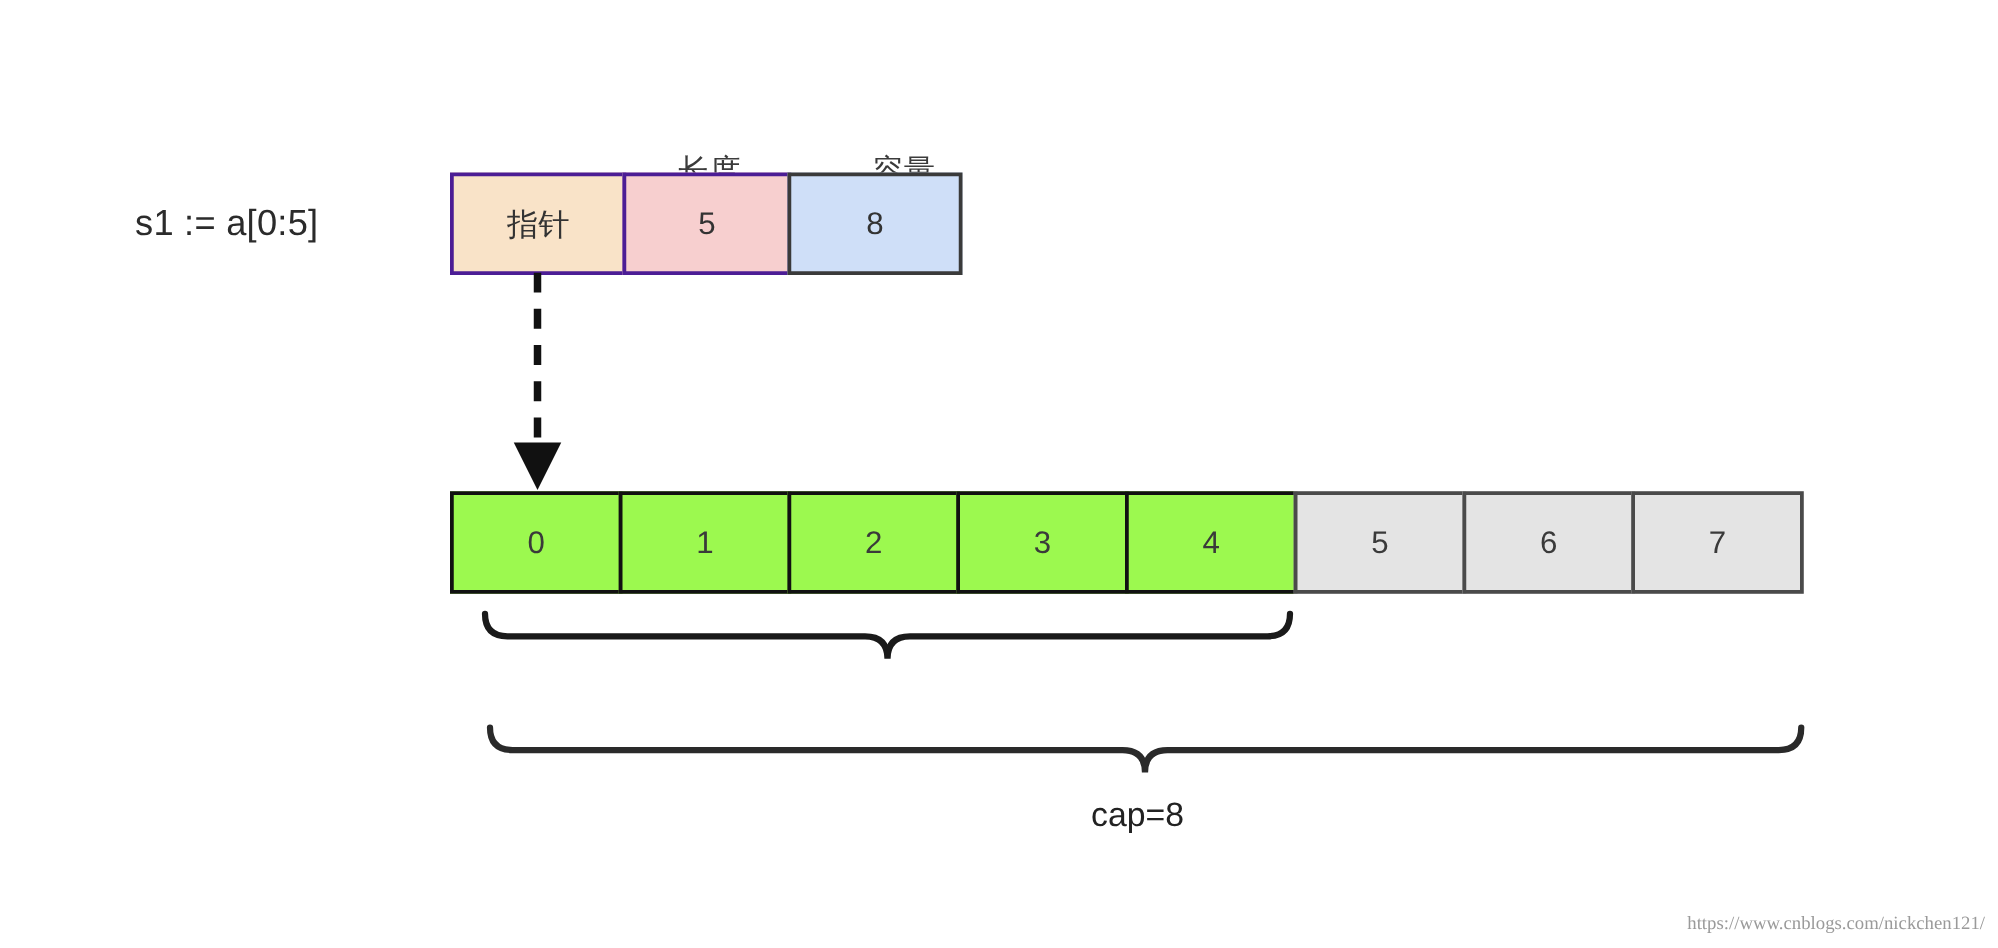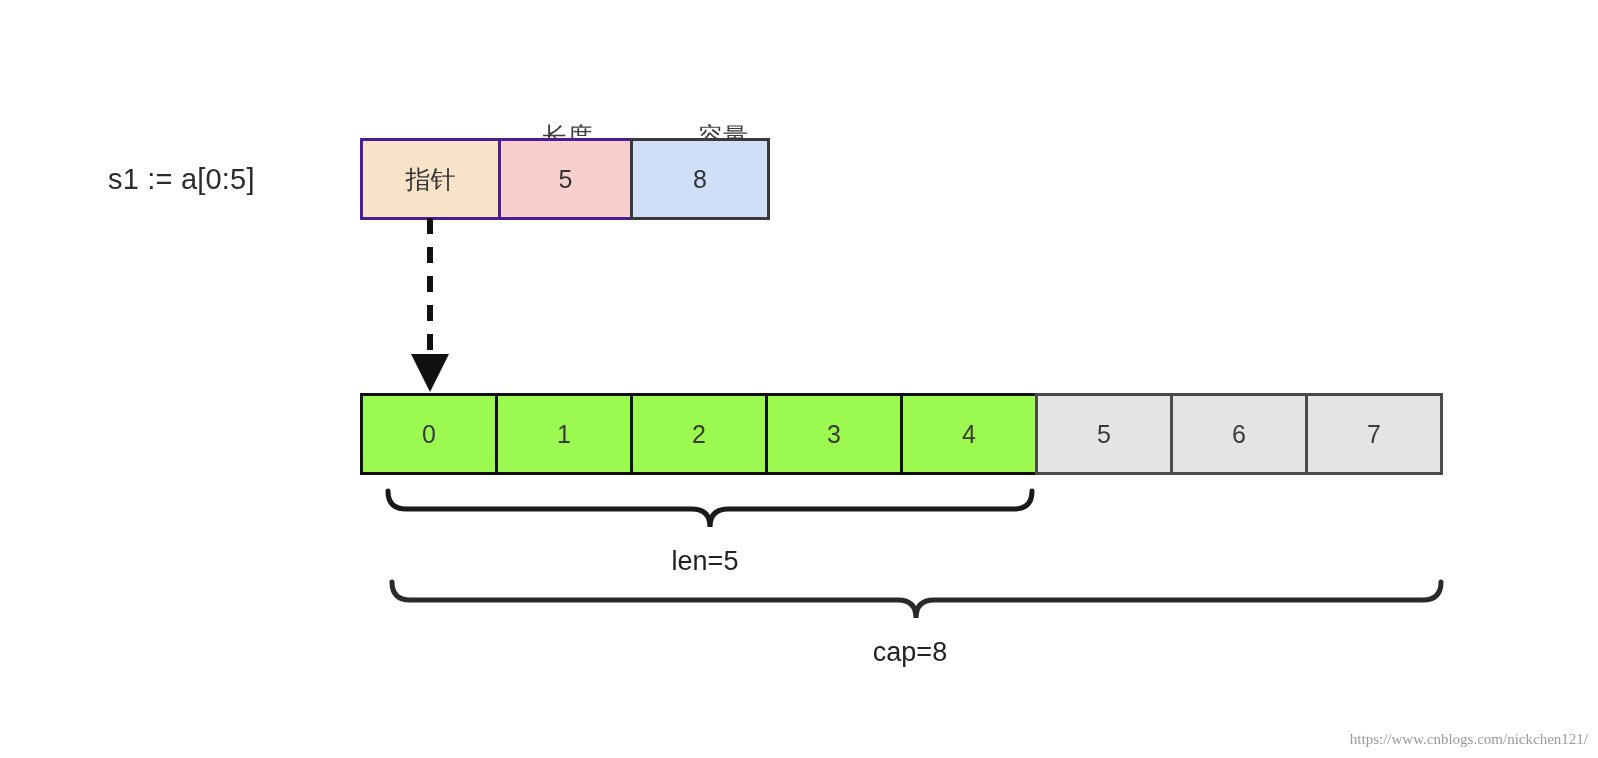--- a/index.html
+++ b/index.html
@@ -158,21 +158,20 @@
       <div class="cell used">3</div>
       <div class="cell used">4</div>
       <div class="cell free">5</div>
       <div class="cell free">6</div>
       <div class="cell free">7</div>
     </div>
 
   <svg class="brace-wrap" id="len-brace" style="left:380px; top:487px;" width="660" height="62" viewBox="0 0 660 62">
     <path d="M 8 4 Q 8 22 26 22 L 312 22 Q 330 22 330 40 Q 330 22 348 22 L 634 22 Q 652 22 652 4" fill="none" stroke="#1a1a1a" stroke-width="5" stroke-linecap="round"></path>
   </svg>
-  <div class="brace-label" id="len-label">len=5</div>
 
   <svg class="brace-wrap" id="cap-brace" style="left:384px; top:578px;" width="1065" height="62" viewBox="0 0 1065 62">
     <path d="M 8 4 Q 8 22 26 22 L 514 22 Q 532 22 532 40 Q 532 22 550 22 L 1039 22 Q 1057 22 1057 4" fill="none" stroke="#2a2a2a" stroke-width="5" stroke-linecap="round"></path>
   </svg>
   <div class="brace-label" id="cap-label">cap=8</div>
 
   <div id="watermark">https://www.cnblogs.com/nickchen121/</div>
 
 </div>
 

